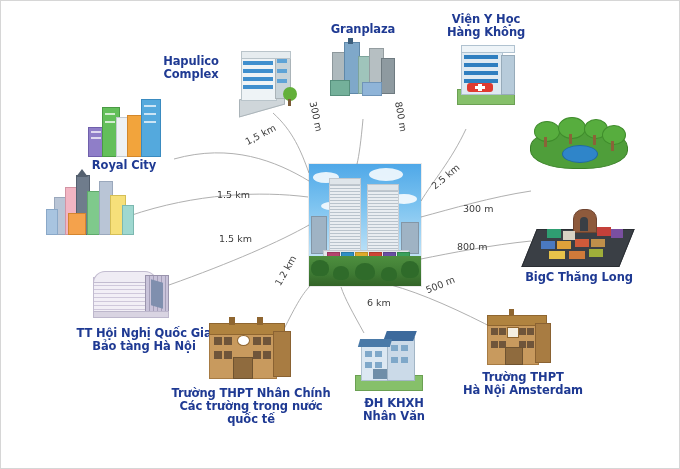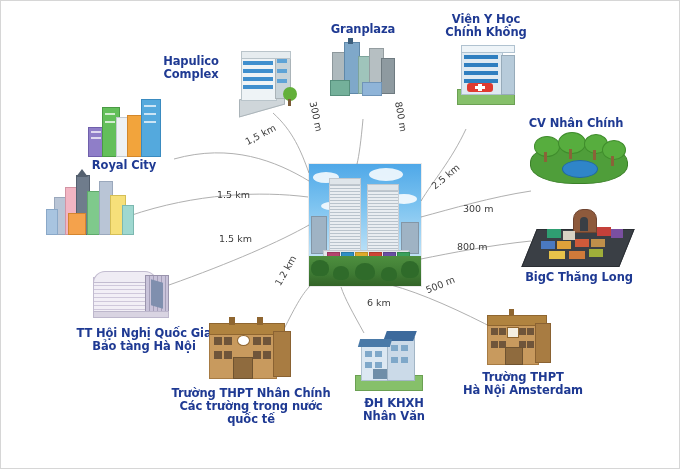--- a/index.html
+++ b/index.html
@@ -210,39 +210,38 @@
       <div class="bx" style="left:55px;top:10px;width:13px;height:44px;background:#b6bfc2;border:1px solid #949da0;"></div>
       <div class="bx" style="left:67px;top:20px;width:12px;height:34px;background:#8e9aa0;border:1px solid #6e7a80;"></div>
       <div class="bx" style="left:16px;top:42px;width:18px;height:14px;background:#74b09a;border:1px solid #568f7c;"></div>
       <div class="bx" style="left:48px;top:44px;width:18px;height:12px;background:#8fb4d8;border:1px solid #6f94b8;"></div>
     </div>
   </div>
   <div class="dist" style="left:300px;top:110px;transform:rotate(78deg);">300 m</div>
 
   <div class="node" style="left:425px;top:12px;width:120px;">
     <div class="label" style="margin:0 0 4px 0;">Viện Y Học
-Chính Không</div>
+Hàng Không</div>
     <div class="icon" style="width:118px;height:66px;position:relative;">
       <div class="bx" style="left:30px;top:46px;width:56px;height:14px;background:#86c06a;border:1px solid #6ba053;"></div>
       <div class="bx" style="left:34px;top:6px;width:40px;height:44px;background:#dfeaf2;border:1px solid #b0c2d0;"></div>
       <div class="bx" style="left:74px;top:12px;width:12px;height:38px;background:#b7cbda;border:1px solid #97abba;"></div>
       <div class="bx" style="left:34px;top:2px;width:52px;height:6px;background:#eef4f8;border:1px solid #b0c2d0;"></div>
       <div class="bx" style="left:37px;top:12px;width:34px;height:4px;background:#2f7fc0;"></div>
       <div class="bx" style="left:37px;top:20px;width:34px;height:4px;background:#2f7fc0;"></div>
       <div class="bx" style="left:37px;top:28px;width:34px;height:4px;background:#2f7fc0;"></div>
       <div class="bx" style="left:37px;top:36px;width:34px;height:4px;background:#2f7fc0;"></div>
       <div class="bx" style="left:40px;top:40px;width:26px;height:9px;background:#e03a30;border-radius:3px;"></div>
       <div class="bx" style="left:51px;top:41px;width:4px;height:7px;background:#fff;"></div>
       <div class="bx" style="left:48px;top:43px;width:10px;height:3px;background:#fff;"></div>
     </div>
   </div>
   <div class="dist" style="left:385px;top:110px;transform:rotate(80deg);">800 m</div>
 
   <div class="node labelfirst" style="left:505px;top:116px;width:140px;">
-    <div class="label">CV Nhân Chính</div>
     <div class="icon" style="width:120px;height:56px;position:relative;margin-left:14px;">
       <div class="bx" style="left:10px;top:10px;width:96px;height:40px;background:#4f9e3a;border-radius:48% 48% 44% 44%;border:1px solid #3b8029;"></div>
       <div class="bx" style="left:42px;top:28px;width:34px;height:16px;background:#2f85c9;border-radius:50%;border:1px solid #2068a2;"></div>
       <div class="bx" style="left:14px;top:4px;width:24px;height:19px;background:#57ad3e;border-radius:50%;border:1px solid #3f8c2c;"></div>
       <div class="bx" style="left:38px;top:0px;width:26px;height:20px;background:#57ad3e;border-radius:50%;border:1px solid #3f8c2c;"></div>
       <div class="bx" style="left:64px;top:2px;width:22px;height:18px;background:#57ad3e;border-radius:50%;border:1px solid #3f8c2c;"></div>
       <div class="bx" style="left:82px;top:8px;width:22px;height:18px;background:#57ad3e;border-radius:50%;border:1px solid #3f8c2c;"></div>
       <div class="bx" style="left:24px;top:20px;width:3px;height:10px;background:#8a6338;"></div>
       <div class="bx" style="left:49px;top:17px;width:3px;height:10px;background:#8a6338;"></div>
       <div class="bx" style="left:73px;top:18px;width:3px;height:10px;background:#8a6338;"></div>

